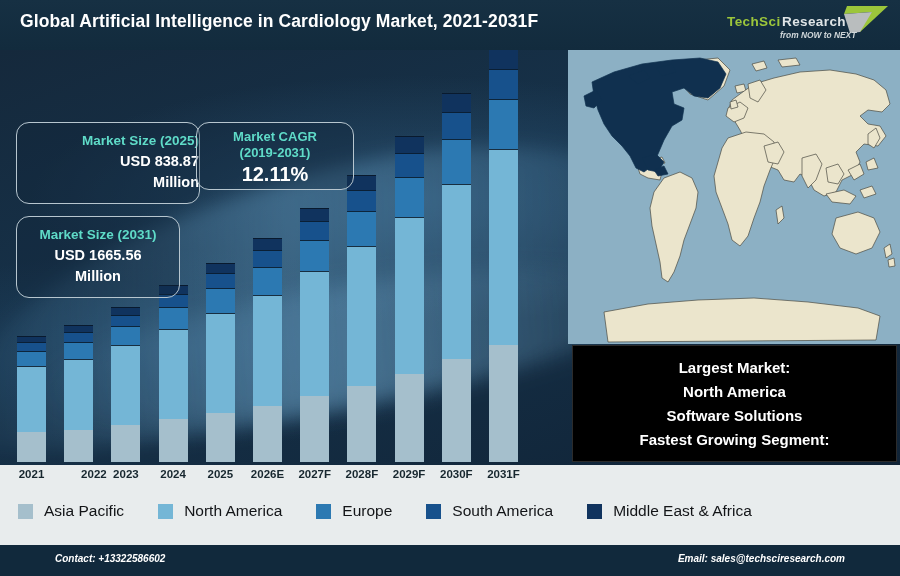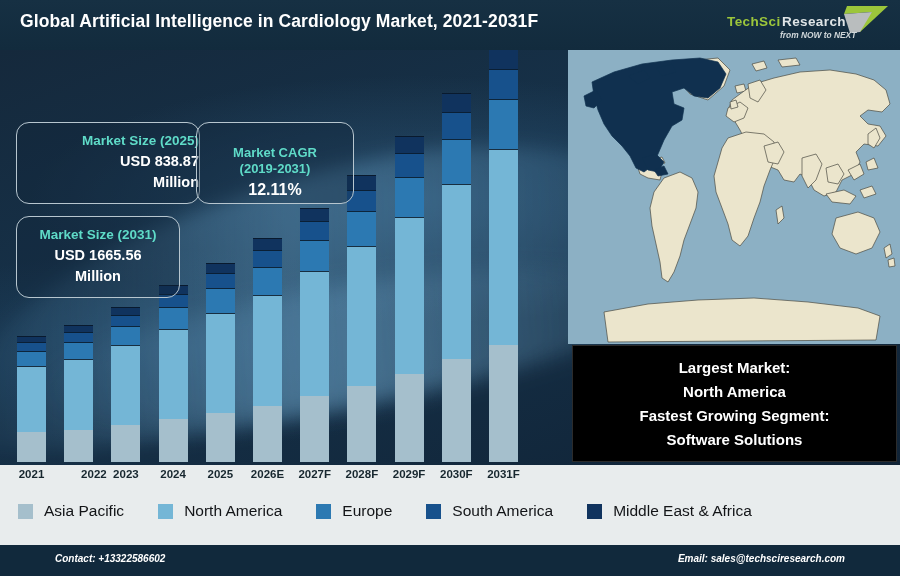--- a/index.html
+++ b/index.html
@@ -76,39 +76,39 @@
   
   .card {
     position: absolute;
     border: 1.2px solid #b7c6cf;
     border-radius: 13px;
     background: rgba(17,38,57,0.35);
     text-align: center;
     padding-top: 9px;
   }
   .card-ms2025 { left: 16px; top: 72px;  width: 184px; height: 82px; text-align: right; }
-  .card-cagr   { left: 196px; top: 72px; width: 158px; height: 82px; padding-top: 22px; }
+  .card-cagr   { left: 196px; top: 72px; width: 158px; height: 68px; padding-top: 6px; }
   .card-ms2031 { left: 16px; top: 166px; width: 164px; height: 82px; }
 
   .card-label {
     color: #5fdbc8;
     font-size: 13.5px;
     font-weight: bold;
     line-height: 18px;
   }
   .card-label.two-line { line-height: 16px; font-size: 13px; }
   .card-value {
     color: #ffffff;
     font-size: 14.5px;
     font-weight: bold;
     line-height: 22px;
   }
   .card-value-big {
     color: #ffffff;
-    font-size: 16px;
+    font-size: 20px;
     font-weight: bold;
     line-height: 26px;
   }
   .card-unit {
     color: #ffffff;
     font-size: 14.5px;
     font-weight: bold;
     line-height: 21px;
   }
 
@@ -410,22 +410,22 @@
         <path d="M88 18 L104 14 L108 22 L94 26 Z"></path>
         <path d="M74 108 L88 104 L96 112 L90 122 L80 120 Z"></path>
         <path d="M86 120 L96 116 L100 124 L90 126 Z"></path>
       </g>
     </svg>
   </div>
 
   <div class="callout">
     <div class="callout-line">Largest Market:</div>
     <div class="callout-line">North America</div>
+    <div class="callout-line">Software Solutions</div>
     <div class="callout-line">Fastest Growing Segment:</div>
-    <div class="callout-line">Software Solutions</div>
   </div>
 
   <div class="xaxis" id="xaxis">
       <div class="xtick" style="left: 3.5px;">2021</div>
       <div class="xtick" style="left: 50.7px; text-align: right;">2022</div>
       <div class="xtick" style="left: 97.9px;">2023</div>
       <div class="xtick" style="left: 145.1px;">2024</div>
       <div class="xtick" style="left: 192.3px;">2025</div>
       <div class="xtick" style="left: 239.5px;">2026E</div>
       <div class="xtick" style="left: 286.7px;">2027F</div>

